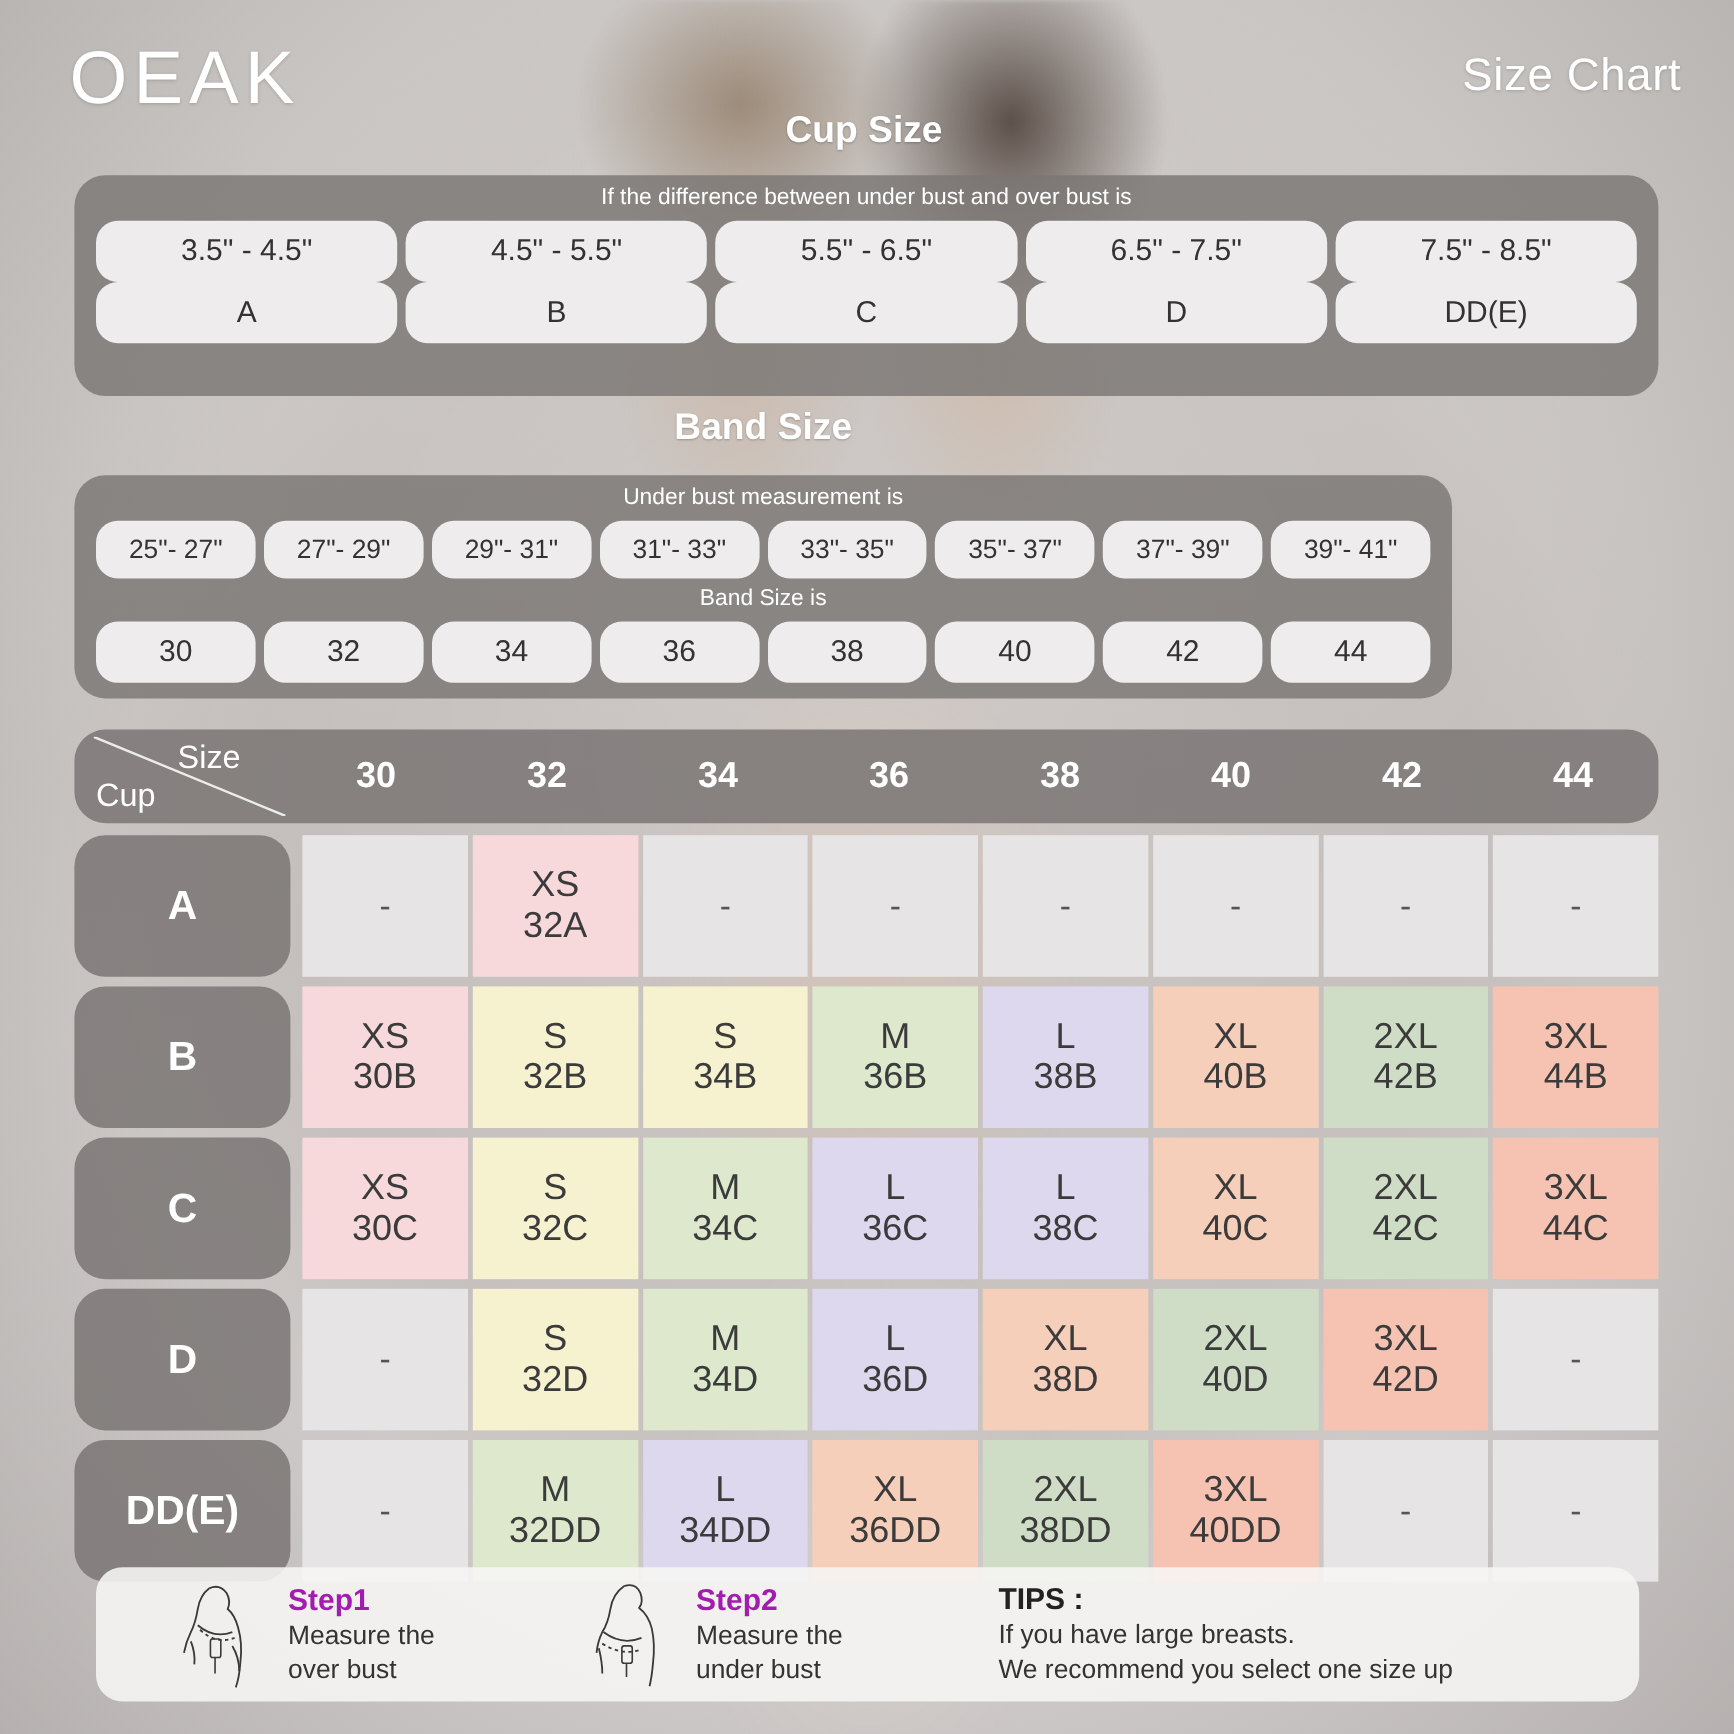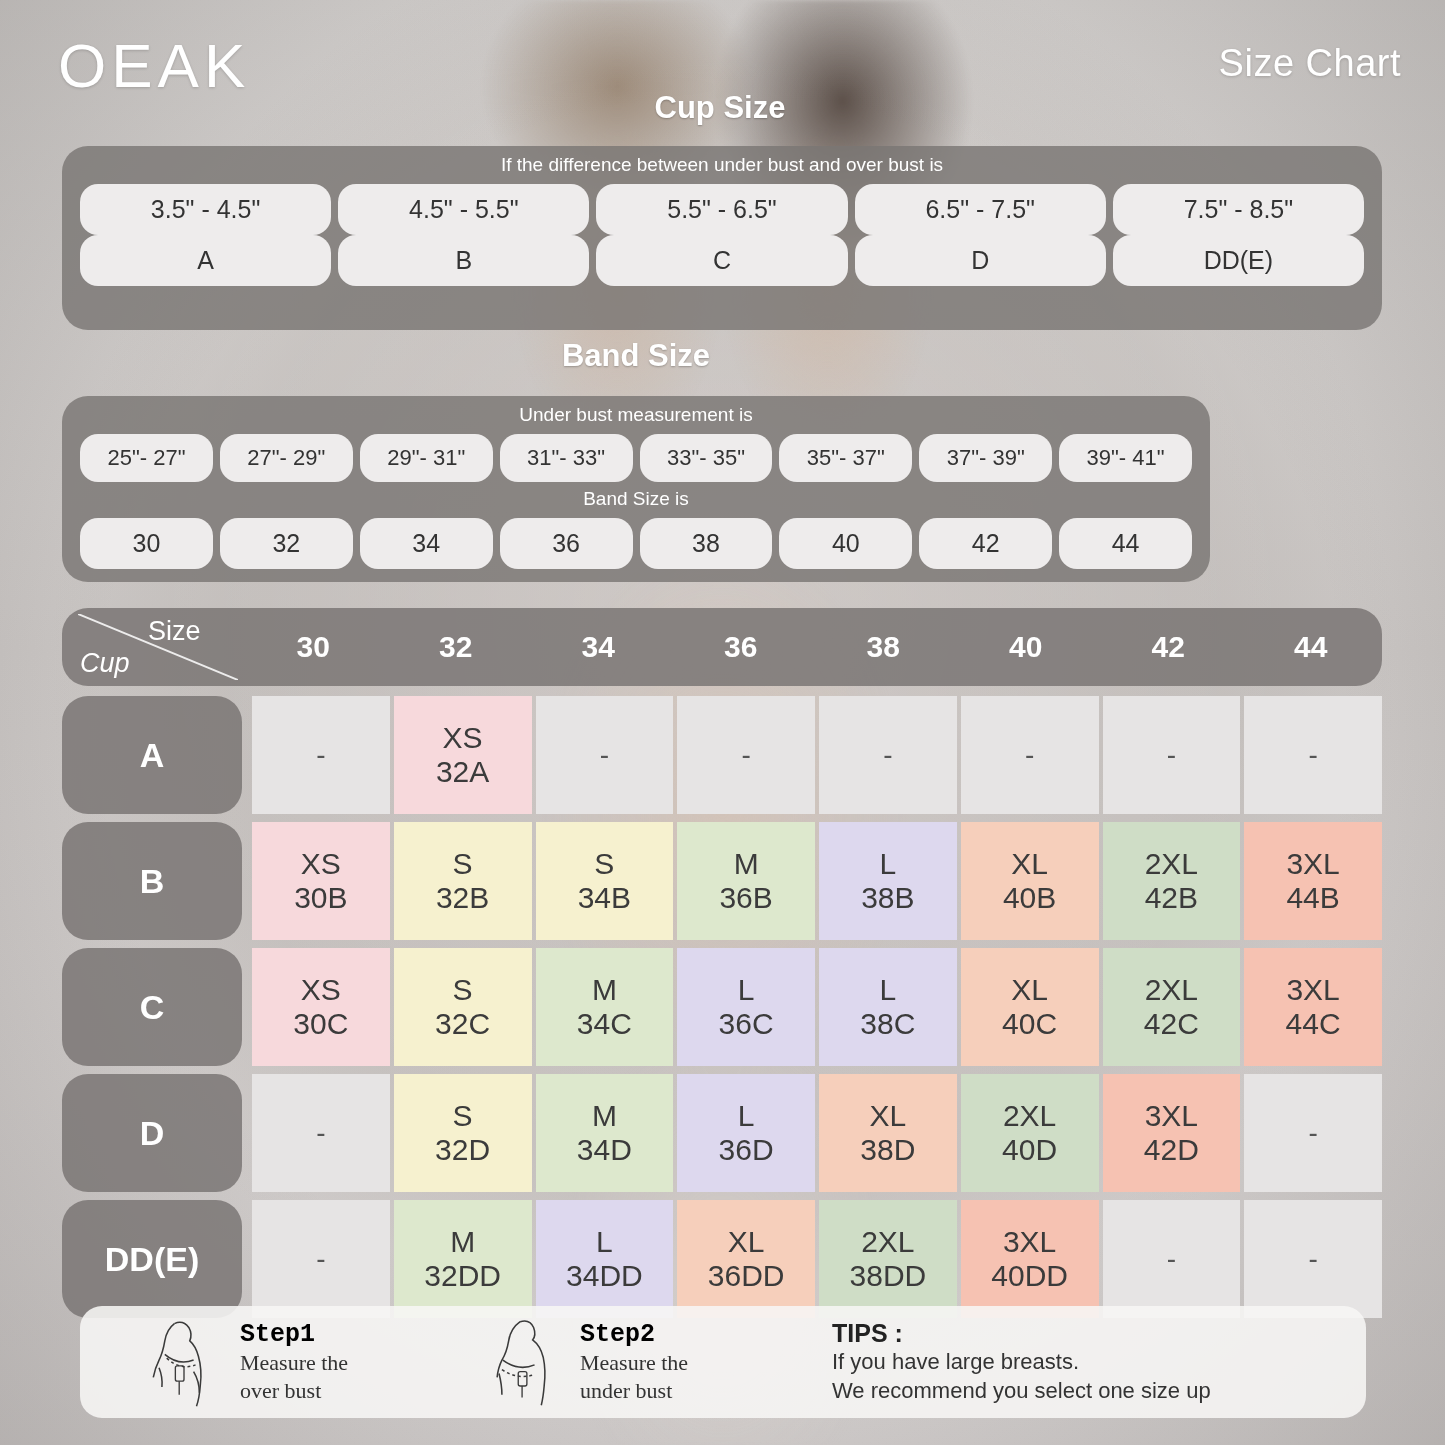--- a/index.html
+++ b/index.html
@@ -100,21 +100,20 @@
   .corner{
     width:180px;position:relative;flex:none;
   }
   .corner .w-size{
     position:absolute;left:86px;top:8px;color:#fff;font-size:27px;
     font-family:"Liberation Sans", sans-serif;
   }
   .corner .w-cup{
     position:absolute;left:18px;top:40px;color:#fff;font-size:27px;
     font-family:"Liberation Sans", sans-serif;
-    font-style:italic;
   }
   .corner .slash{
     position:absolute;left:16px;top:6px;width:160px;height:66px;
   }
   .hcell{flex:1;}
   .cuplabel{
     width:180px;flex:none;background:rgba(122,118,116,0.85);
     border-radius:26px;color:#fff;font-weight:bold;font-size:34px;
     display:flex;align-items:center;justify-content:center;
     font-family:"Liberation Sans", sans-serif;
@@ -133,22 +132,22 @@
   
   .footer{
     position:absolute;left:80px;top:1306px;width:1286px;height:112px;
     background:rgba(247,246,245,0.88);
     border-radius:22px;
     display:flex;align-items:center;
   }
   .step{display:flex;align-items:center;}
   .step .fig{width:96px;height:96px;flex:none;}
   .step .txt{margin-left:8px;}
-  .step .t1{font-weight:bold;font-size:25px;color:#000000;font-family:Liberation Mono, monospace;}
-  .step .t2{font-size:22px;color:#333;line-height:1.25;font-family:Liberation Serif, serif;}
+  .step .t1{font-weight:bold;font-size:25px;color:#a21caf;font-family:Liberation Sans, sans-serif;}
+  .step .t2{font-size:22px;color:#333;line-height:1.25;font-family:Liberation Sans, sans-serif;}
   .tips{margin-left:26px;}
   .tips .t1{font-weight:bold;font-size:25px;color:#222;font-family:"Liberation Sans", sans-serif;}
   .tips .t2{font-size:22px;color:#333;line-height:1.3;font-family:"Liberation Sans", sans-serif;}
 </style>
 </head>
 <body>
 
 <div class="bg"></div>
 <div class="vignette"></div>
 

